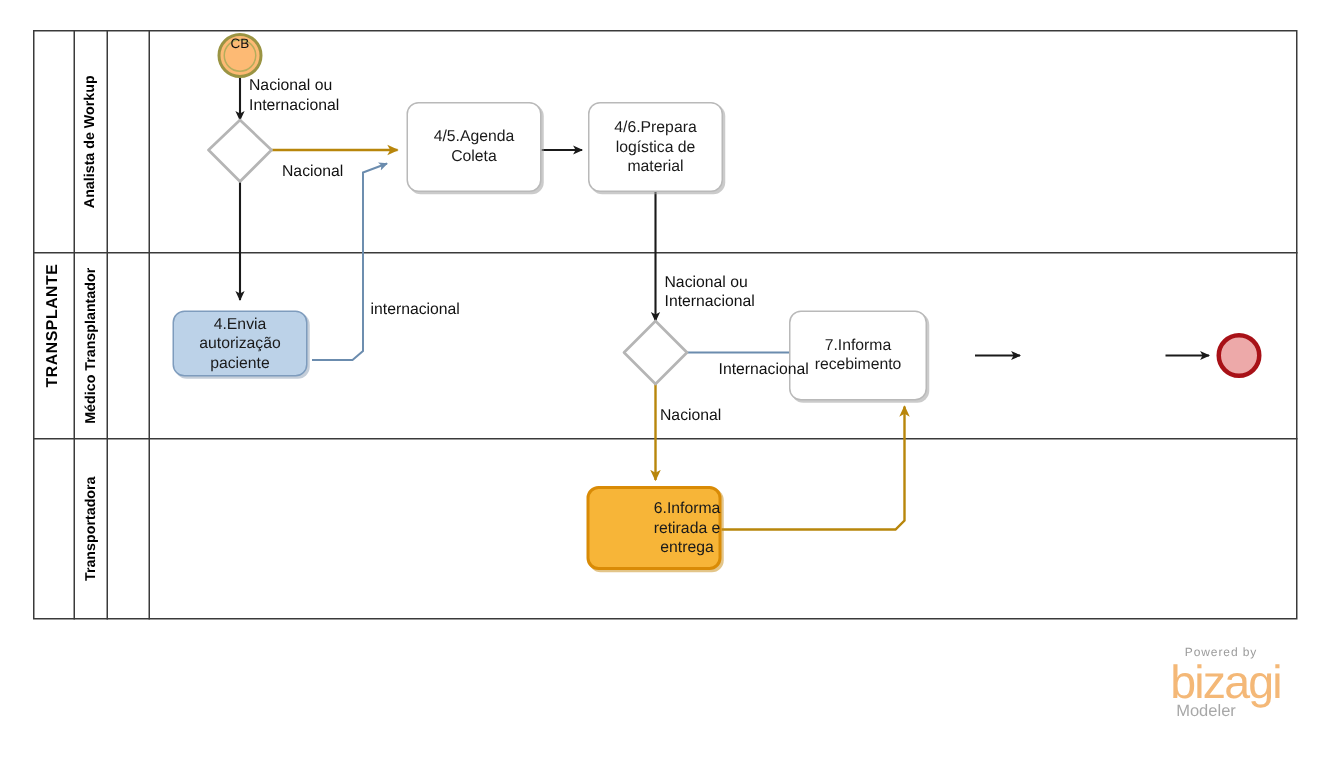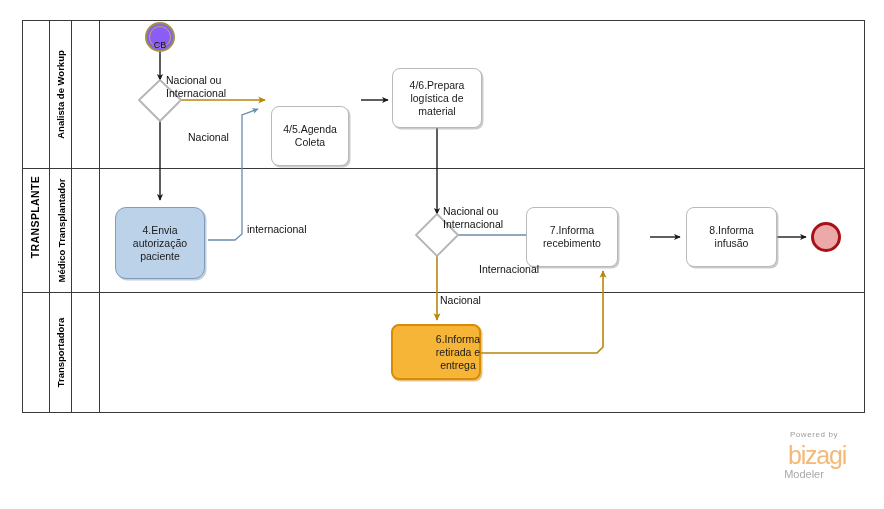--- a/index.html
+++ b/index.html
@@ -96,25 +96,25 @@
   .task-orange {
     background: #f7b538;
     border: 2px solid #d98b06;
     box-shadow: 1.5px 1.5px 0 rgba(200,140,20,0.5);
   }
   .start-event {
     position: absolute;
     width: 30px;
     height: 30px;
     border-radius: 50%;
-    background: #8b5cf6;
+    background: #fdba74;
     border: 2.2px solid #9a9443;
     box-sizing: border-box;
     display: flex;
-    align-items: flex-end;
+    align-items: flex-start;
     justify-content: center;
     font-size: 9px;
     color: #111;
   }
   .start-event::before {
     content: "";
     position: absolute;
     left: 2px; top: 2px; right: 2px; bottom: 2px;
     border-radius: 50%;
     border: 1.6px solid #b5ad5c;
@@ -130,40 +130,39 @@
     box-sizing: border-box;
   }
   
   .edge-label {
     position: absolute;
     font-size: 10.5px;
     line-height: 13px;
     color: #111111;
     white-space: pre-line;
     background: transparent;
-    margin-top: 23px;
   }
   
   .bizagi {
     position: absolute;
     left: 758px;
     top: 430px;
     width: 118px;
     height: 52px;
     text-align: center;
   }
   .bz-powered {
     font-size: 8px;
     color: #9b9b9b;
     letter-spacing: 0.6px;
     margin: 0 6px 0 0;
     line-height: 10px;
   }
   .bz-word {
-    font-size: 25px;
+    font-size: 31px;
     color: #f4b877;
     letter-spacing: -1.2px;
     line-height: 30px;
     font-weight: normal;
     margin: 0;
   }
   .bz-modeler {
     font-size: 11px;
     color: #a8a8a8;
     line-height: 13px;
@@ -237,43 +236,40 @@
 
     <polygon points="437,214 458,235 437,256 416,235" fill="#ffffff" stroke="#b5b5b5" stroke-width="1.8" stroke-linejoin="round"></polygon>
   </svg>
 
   <div class="start-event" style="left:145px; top:22px;">
     <span>CB</span>
   </div>
 
   <div class="end-event" style="left:811px; top:222px;"></div>
 
-  <div class="task task-default" style="left:271px; top:68px; width:78px; height:60px;margin-top:38px;">
+  <div class="task task-default" style="left:271px; top:68px; width:90px; height:60px;">
     <span>4/5.Agenda Coleta</span>
   </div>
 
   <div class="task task-default" style="left:392px; top:68px; width:90px; height:60px;">
     <span>4/6.Prepara logística de material</span>
   </div>
 
-  <div class="task task-blue" style="left:115px; top:207px; width:90px; height:72px;border-radius:11px;">
+  <div class="task task-blue" style="left:115px; top:207px; width:90px; height:44px;">
     <span>4.Envia autorização paciente</span>
   </div>
 
   <div class="task task-orange" style="left:391px; top:324px; width:90px; height:56px;padding-left:48px;">
     <span>6.Informa retirada e entrega</span>
   </div>
 
   <div class="task task-default" style="left:526px; top:207px; width:92px; height:60px;">
     <span>7.Informa recebimento</span>
   </div>
 
-  <div class="task task-default" style="left:686px; top:207px; width:91px; height:60px;">
-    <span>8.Informa infusão</span>
-  </div>
 
   <div class="edge-label" style="left:166px; top:51px; width:110px;">Nacional ou
 Internacional</div>
 
   <div class="edge-label" style="left:188px; top:108px;">Nacional</div>
 
   <div class="edge-label" style="left:247px; top:200px;">internacional</div>
 
   <div class="edge-label" style="left:443px; top:182px; width:120px;">Nacional ou
 Internacional</div>

